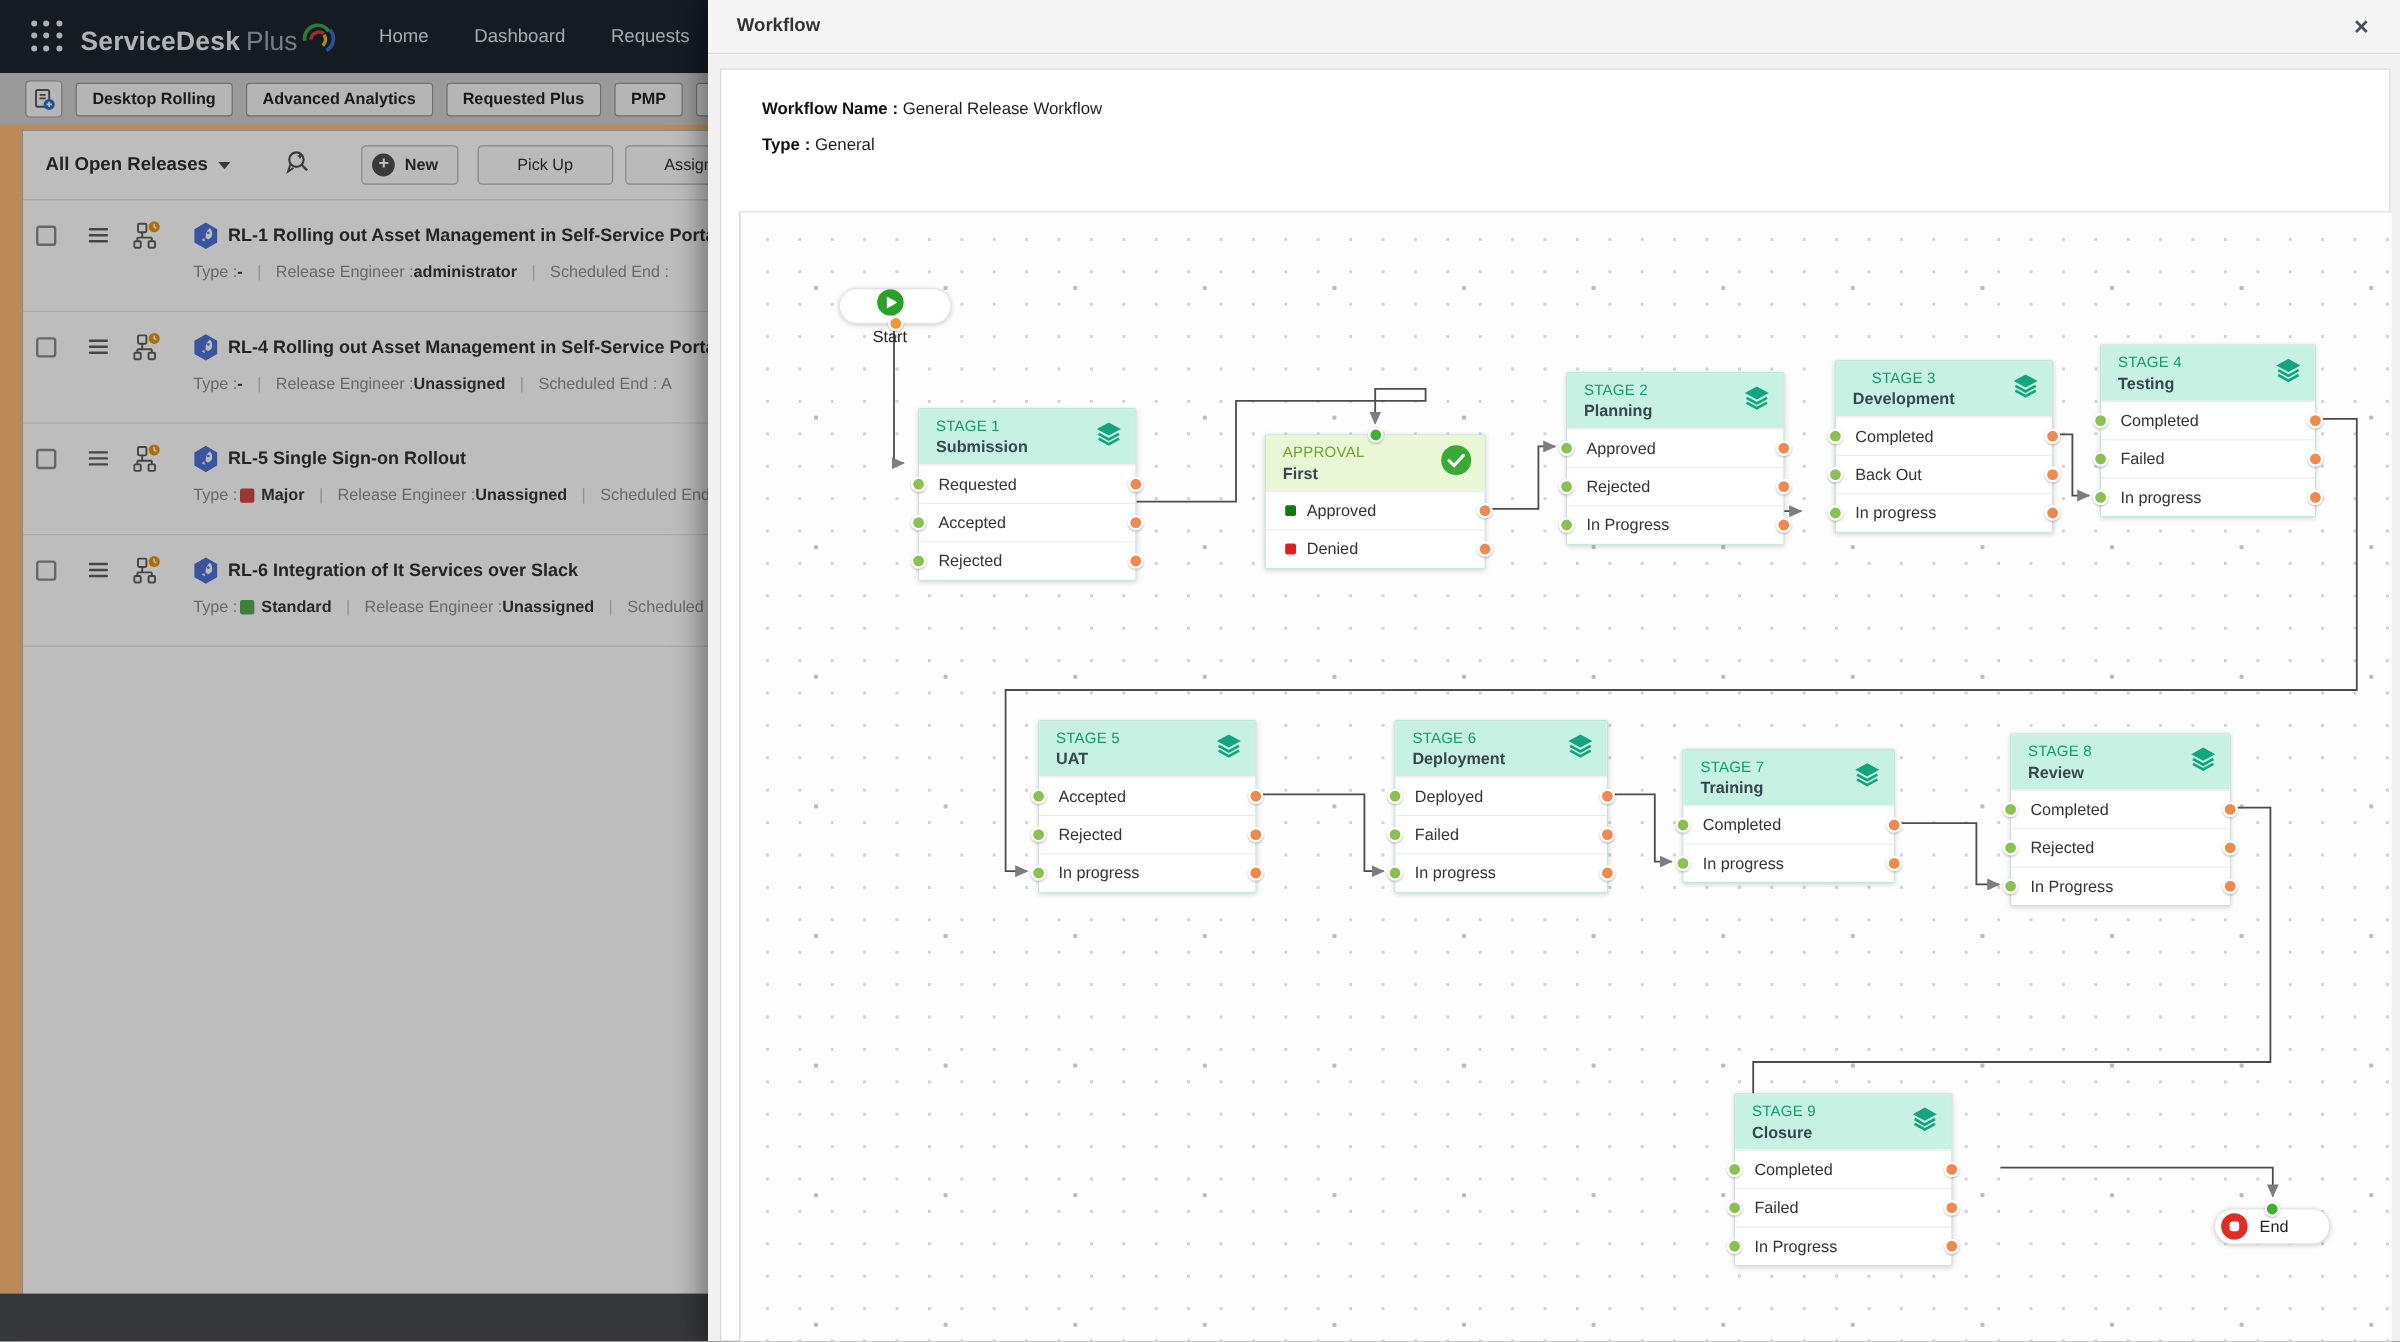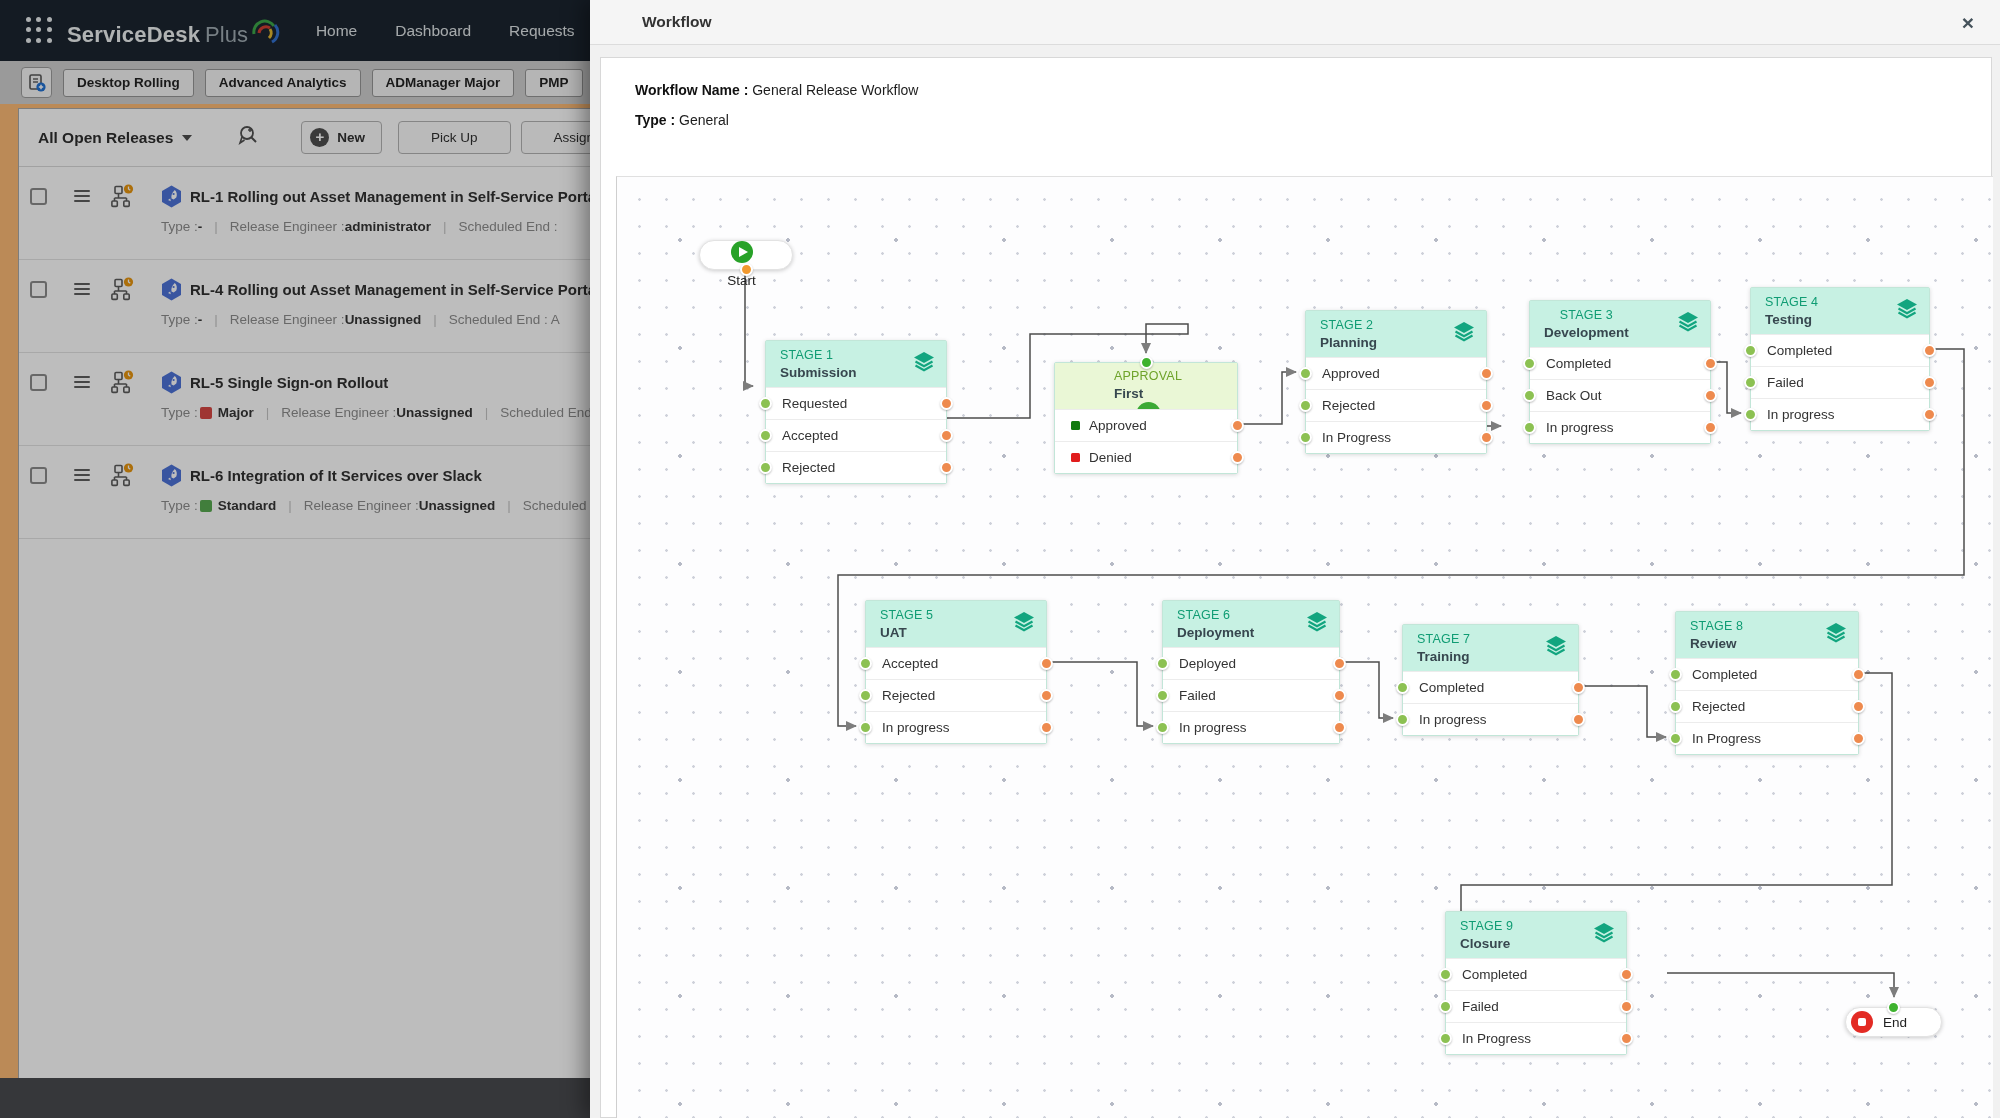--- a/index.html
+++ b/index.html
@@ -63,21 +63,21 @@
   .sw{display:inline-block;width:12px;height:12px;border-radius:2px;margin:0 6px 0 2px;
       vertical-align:-1px;}
   .footer-strip{position:absolute;left:0;bottom:0;right:0;height:40px;background:#46484c;}
   .dim{position:absolute;inset:0;background:rgba(10,10,10,.27);z-index:5;}
 
   
   .panel{position:absolute;left:590px;top:0;right:0;bottom:0;background:#f1f1f1;z-index:10;
          box-shadow:-7px 0 20px rgba(0,0,0,.38);}
   .panel-header{height:45px;background:#f5f5f5;border-bottom:1px solid #dcdcdc;
                 display:flex;align-items:center;}
-  .panel-title{margin-left:52px;font-size:15.5px;font-weight:bold;color:#333;}
+  .panel-title{margin-left:24px;font-size:15.5px;font-weight:bold;color:#333;}
   .close-x{margin-left:auto;margin-right:26px;font-size:21px;color:#45525b;cursor:pointer;
            line-height:1;font-weight:bold;}
   .sheet{position:absolute;left:10px;top:57px;right:8px;bottom:0;background:#fff;
          border:1px solid #d8d8d8;}
   .meta{padding:17px 0 0 34px;}
   .meta-line{font-size:14px;color:#1d1d1d;line-height:30px;white-space:nowrap;}
   .meta-line b{color:#111;}
 
   .canvas{position:absolute;left:15px;top:118px;width:1377px;height:943px;
           border-left:1px solid #cfcfcf;border-top:1px solid #e0e0e0;background:#fdfdfe;
@@ -85,21 +85,21 @@
             radial-gradient(#b6bac6 1.7px, transparent 2px),
             radial-gradient(#ced1da 1.2px, transparent 1.5px);
           background-size:108px 108px,27px 27px;
           background-position:9px 9px,9px 9px;overflow:hidden;}
   .canvas svg.edges{position:absolute;left:0;top:0;pointer-events:none;}
 
   .node{position:absolute;background:#fff;border:1px solid #c2e6d8;border-radius:2px;
         box-shadow:0 1px 4px rgba(0,0,0,.15);}
   .node-head{background:#c7f1e3;padding:6px 10px 6px 14px;display:flex;align-items:center;
              justify-content:space-between;height:46px;}
-  .node.approval .node-head{background:#eaf7d6;flex-direction:column;}
+  .node.approval .node-head{background:#eaf7d6;}
   .nh-title{font-size:12.5px;color:#0f9c73;letter-spacing:.2px;}
   .node.approval .nh-title{color:#6ea32a;}
   .nh-name{font-size:13.5px;font-weight:bold;color:#37474f;margin-top:3px;}
   .nrow{position:relative;height:32px;display:flex;align-items:center;padding-left:16px;
         border-top:1px solid #ececec;background:#fff;font-size:13.5px;color:#333;
         white-space:nowrap;}
   .bullet{width:9px;height:9px;border-radius:1.5px;margin-right:9px;flex:none;}
   .port{position:absolute;width:13px;height:13px;border:2px solid #fff;border-radius:50%;
         box-shadow:0 1px 2px rgba(0,0,0,.25);}
   .p-left{left:-7px;top:50%;margin-top:-6.5px;background:#8cc152;}
@@ -161,21 +161,21 @@
           <rect x="3" y="2" width="11" height="14" rx="1.5" fill="none" stroke="#555" stroke-width="1.6"></rect>
           <line x1="6" y1="6" x2="11" y2="6" stroke="#555" stroke-width="1.4"></line>
           <line x1="6" y1="9" x2="11" y2="9" stroke="#555" stroke-width="1.4"></line>
           <circle cx="14" cy="14" r="4.6" fill="#1d6fd2"></circle>
           <line x1="14" y1="11.8" x2="14" y2="16.2" stroke="#fff" stroke-width="1.5"></line>
           <line x1="11.8" y1="14" x2="16.2" y2="14" stroke="#fff" stroke-width="1.5"></line>
         </svg>
       </div>
     <div class="tab">Desktop Rolling</div>
         <div class="tab">Advanced Analytics</div>
-        <div class="tab">ADManager Major</div>
+        <div class="tab">Requested Plus</div>
         <div class="tab">PMP</div>
         <div class="tab">KMP</div>
         <div class="tab">Site24x7</div>
       </div>
 
     <div class="card">
       <div class="toolbar">
         <span class="filter-label">All Open Releases</span>
         <span class="caret"></span>
         <span class="adv-search">

